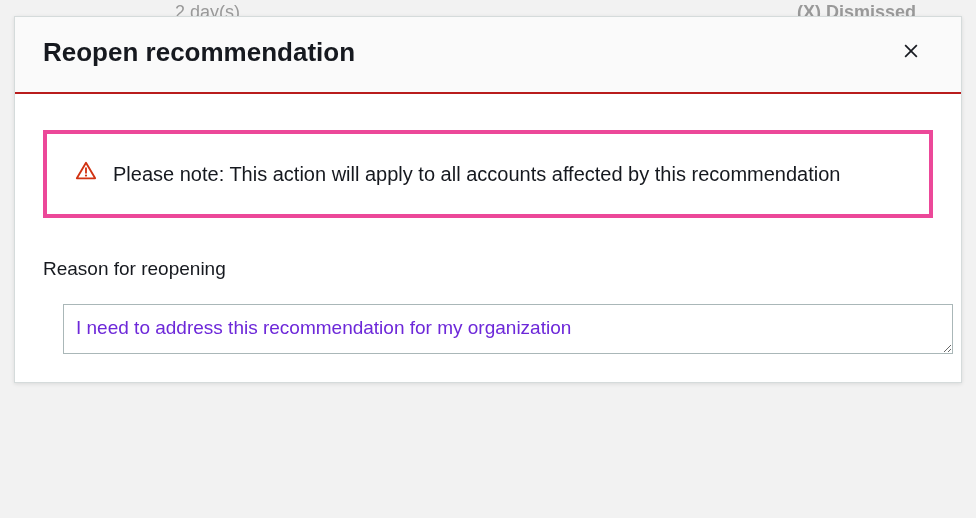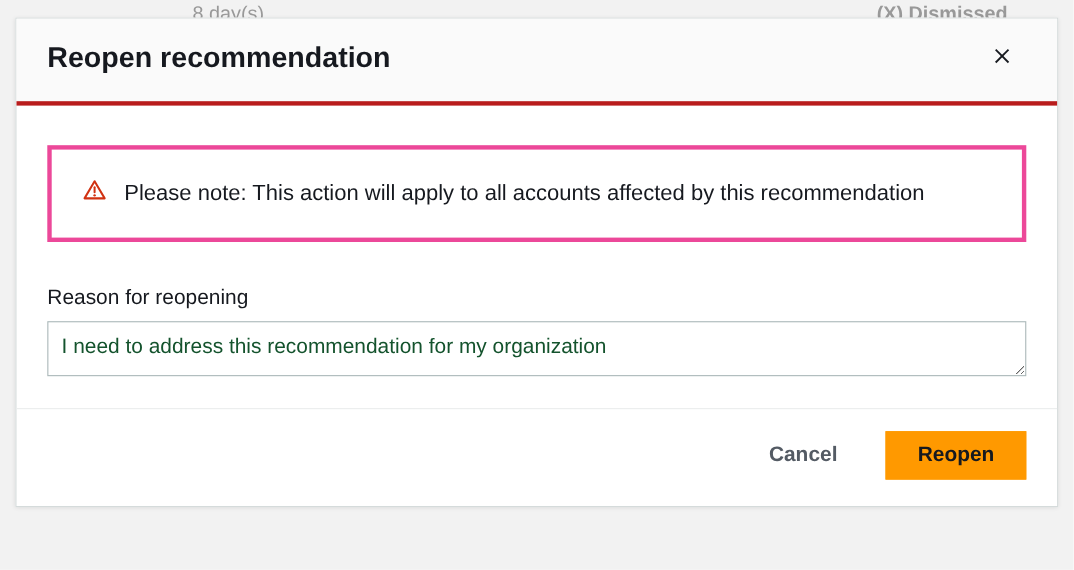--- a/index.html
+++ b/index.html
@@ -36,21 +36,21 @@
       right: 14px;
       background: #fff;
       border: 1px solid #d5dbdb;
       box-shadow: 0 1px 4px rgba(0,0,0,0.1);
     }
     .modal-header {
       display: flex;
       align-items: center;
       justify-content: space-between;
       padding: 20px 36px 24px 28px;
-      border-bottom: 4px solid #b91c1c;
+      border-bottom: 2px solid #b91c1c;
       background: #fafafa;
     }
     .modal-title {
       font-size: 26px;
       font-weight: 700;
       color: #16191f;
     }
     .close-button {
       background: none;
       border: none;
@@ -87,33 +87,34 @@
       height: 22px;
     }
     .alert-text {
       font-size: 20px;
       line-height: 1.6;
       color: #16191f;
     }
     .form-label {
       font-size: 19px;
       color: #16191f;
-      margin-bottom: 10px;
+      margin-bottom: 24px;
       display: block;
     }
     .textarea-field {
       width: 100%;
       border: 1px solid #aab7b8;
       padding: 10px 12px;
       font-size: 19px;
       font-family: inherit;
-      color: #14532d;
+      color: #6d28d9;
       resize: both;
       height: 50px;
       line-height: 1.4;
+      margin-left: 20px;
     }
     .modal-footer {
       display: flex;
       justify-content: flex-end;
       align-items: center;
       gap: 16px;
       padding: 20px 28px 24px 28px;
       border-top: 1px solid #eaeded;
     }
     .btn {
@@ -131,21 +132,21 @@
     }
     .btn-primary {
       background: #ff9900;
       border: 1px solid #ff9900;
       color: #16191f;
     }
   </style>
 </head>
 <body>
 
-<div class="backdrop-text backdrop-left">8 day(s)</div>
+<div class="backdrop-text backdrop-left">2 day(s)</div>
 <div class="backdrop-text backdrop-right">(X) Dismissed</div>
 
 <div class="modal">
   <div class="modal-header">
     <h1 class="modal-title">Reopen recommendation</h1>
     <button class="close-button">
       <span>
         <svg viewBox="0 0 24 24" fill="none">
           <line x1="5" y1="5" x2="19" y2="19"></line>
           <line x1="19" y1="5" x2="5" y2="19"></line>
@@ -163,17 +164,13 @@
           <circle cx="12" cy="17" r="1.2" fill="#d13212"></circle>
         </svg>
       </span>
       <div class="alert-text">Please note: This action will apply to all accounts affected by this recommendation</div>
     </div>
 
     <label class="form-label">Reason for reopening</label>
     <textarea class="textarea-field" style="">I need to address this recommendation for my organization</textarea>
   </div>
 
-  <div class="modal-footer">
-    <button class="btn btn-cancel">Cancel</button>
-    <button class="btn btn-primary">Reopen</button>
-  </div>
 </div>
 
 </body></html>

